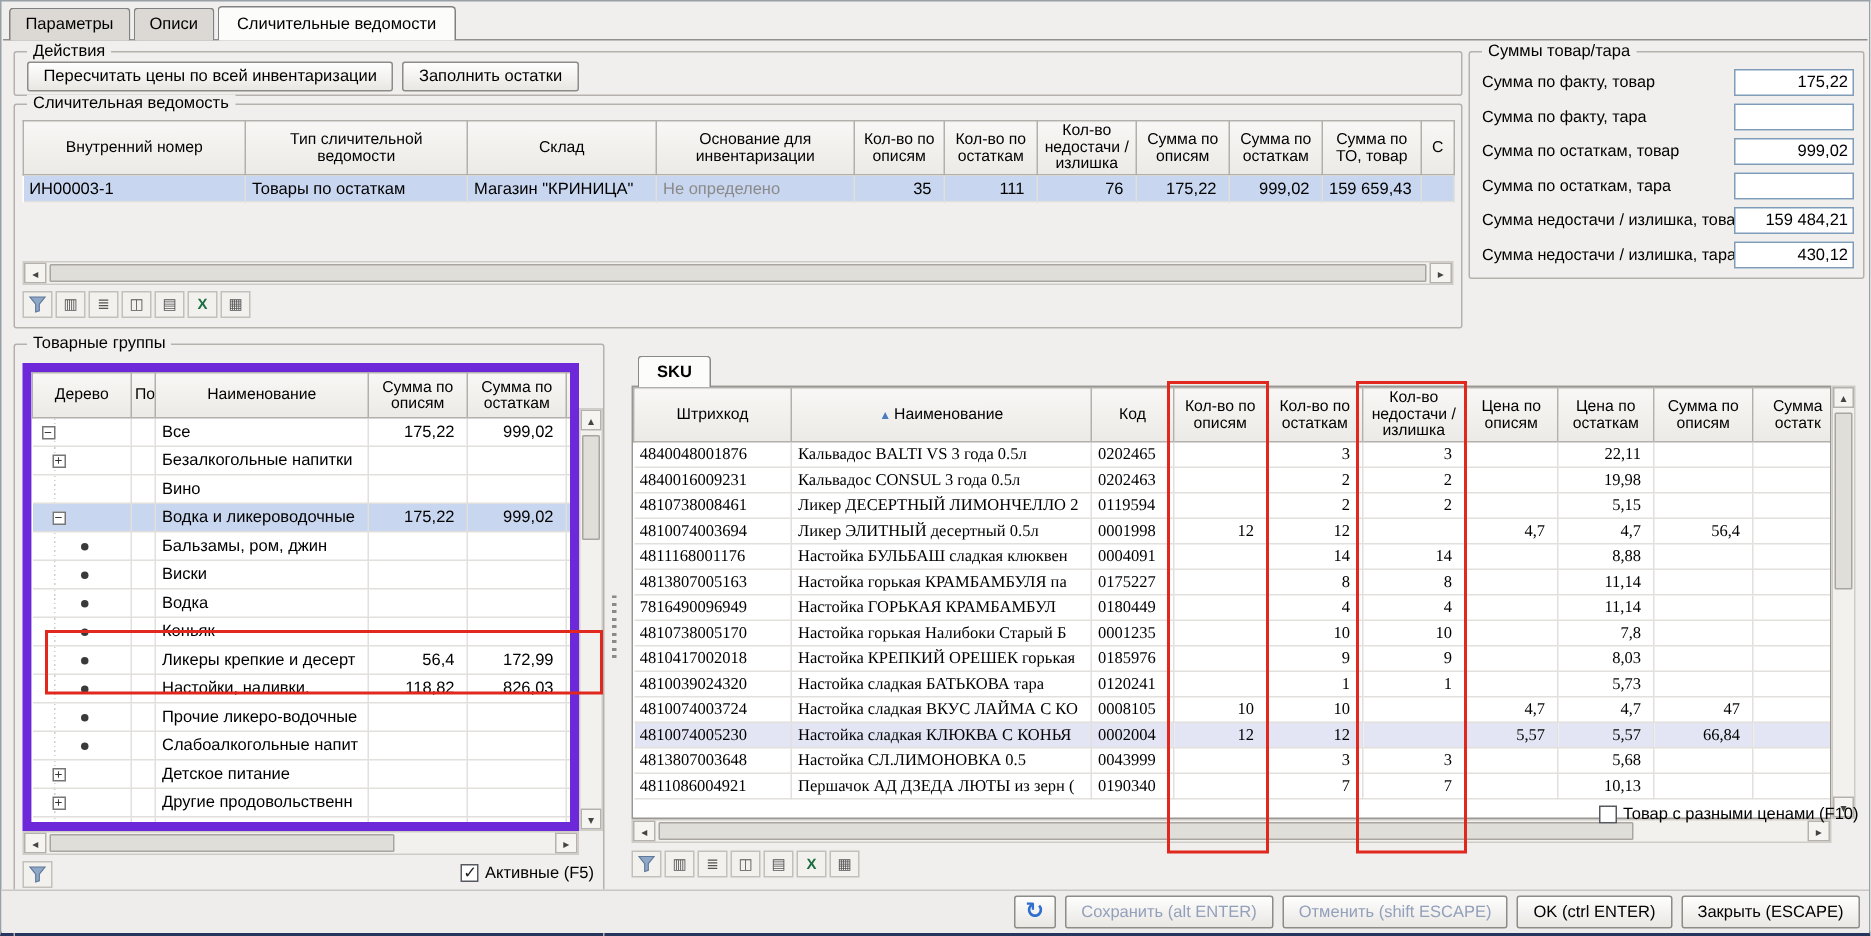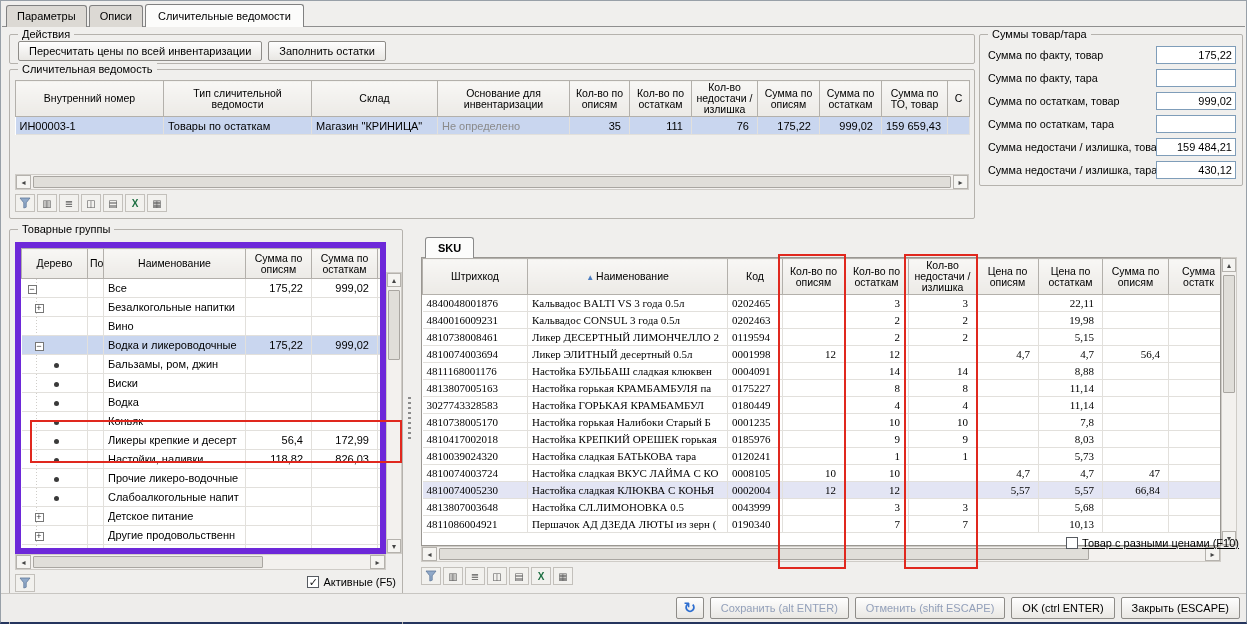--- a/index.html
+++ b/index.html
@@ -617,21 +617,21 @@
             <td class="num"></td>
             <td class="num">8</td>
             <td class="num">8</td>
             <td class="num"></td>
             <td class="num">11,14</td>
             <td class="num"></td>
             <td class="num"></td>
           </tr>
 
           <tr>
-            <td>3027743328583</td>
+            <td>7816490096949</td>
             <td>Настойка ГОРЬКАЯ КРАМБАМБУЛ</td>
             <td>0180449</td>
             <td class="num"></td>
             <td class="num">4</td>
             <td class="num">4</td>
             <td class="num"></td>
             <td class="num">11,14</td>
             <td class="num"></td>
             <td class="num"></td>
           </tr>
@@ -750,21 +750,21 @@
         </svg>
       </span>
     <span class="ticon">▥</span>
     <span class="ticon">≣</span>
     <span class="ticon">◫</span>
     <span class="ticon">▤</span>
     <span class="ticon excel">X</span>
     <span class="ticon">▦</span>
   </div>
 
-  <div class="cb" style="right:7px; top:536px;text-decoration:underline;">
+  <div class="cb" style="right:7px; top:536px;">
     <span class="cbbox" data-checked="false"></span>
     <span>Товар с разными ценами (F10)</span>
   </div>
 
   <div class="redbox" id="red-tree"></div>
   <div class="redbox" id="red-sku-qty"></div>
   <div class="redbox" id="red-sku-diff"></div>
 
   <div class="footer">
     <button class="btn" style="width:28px; padding:0;">

